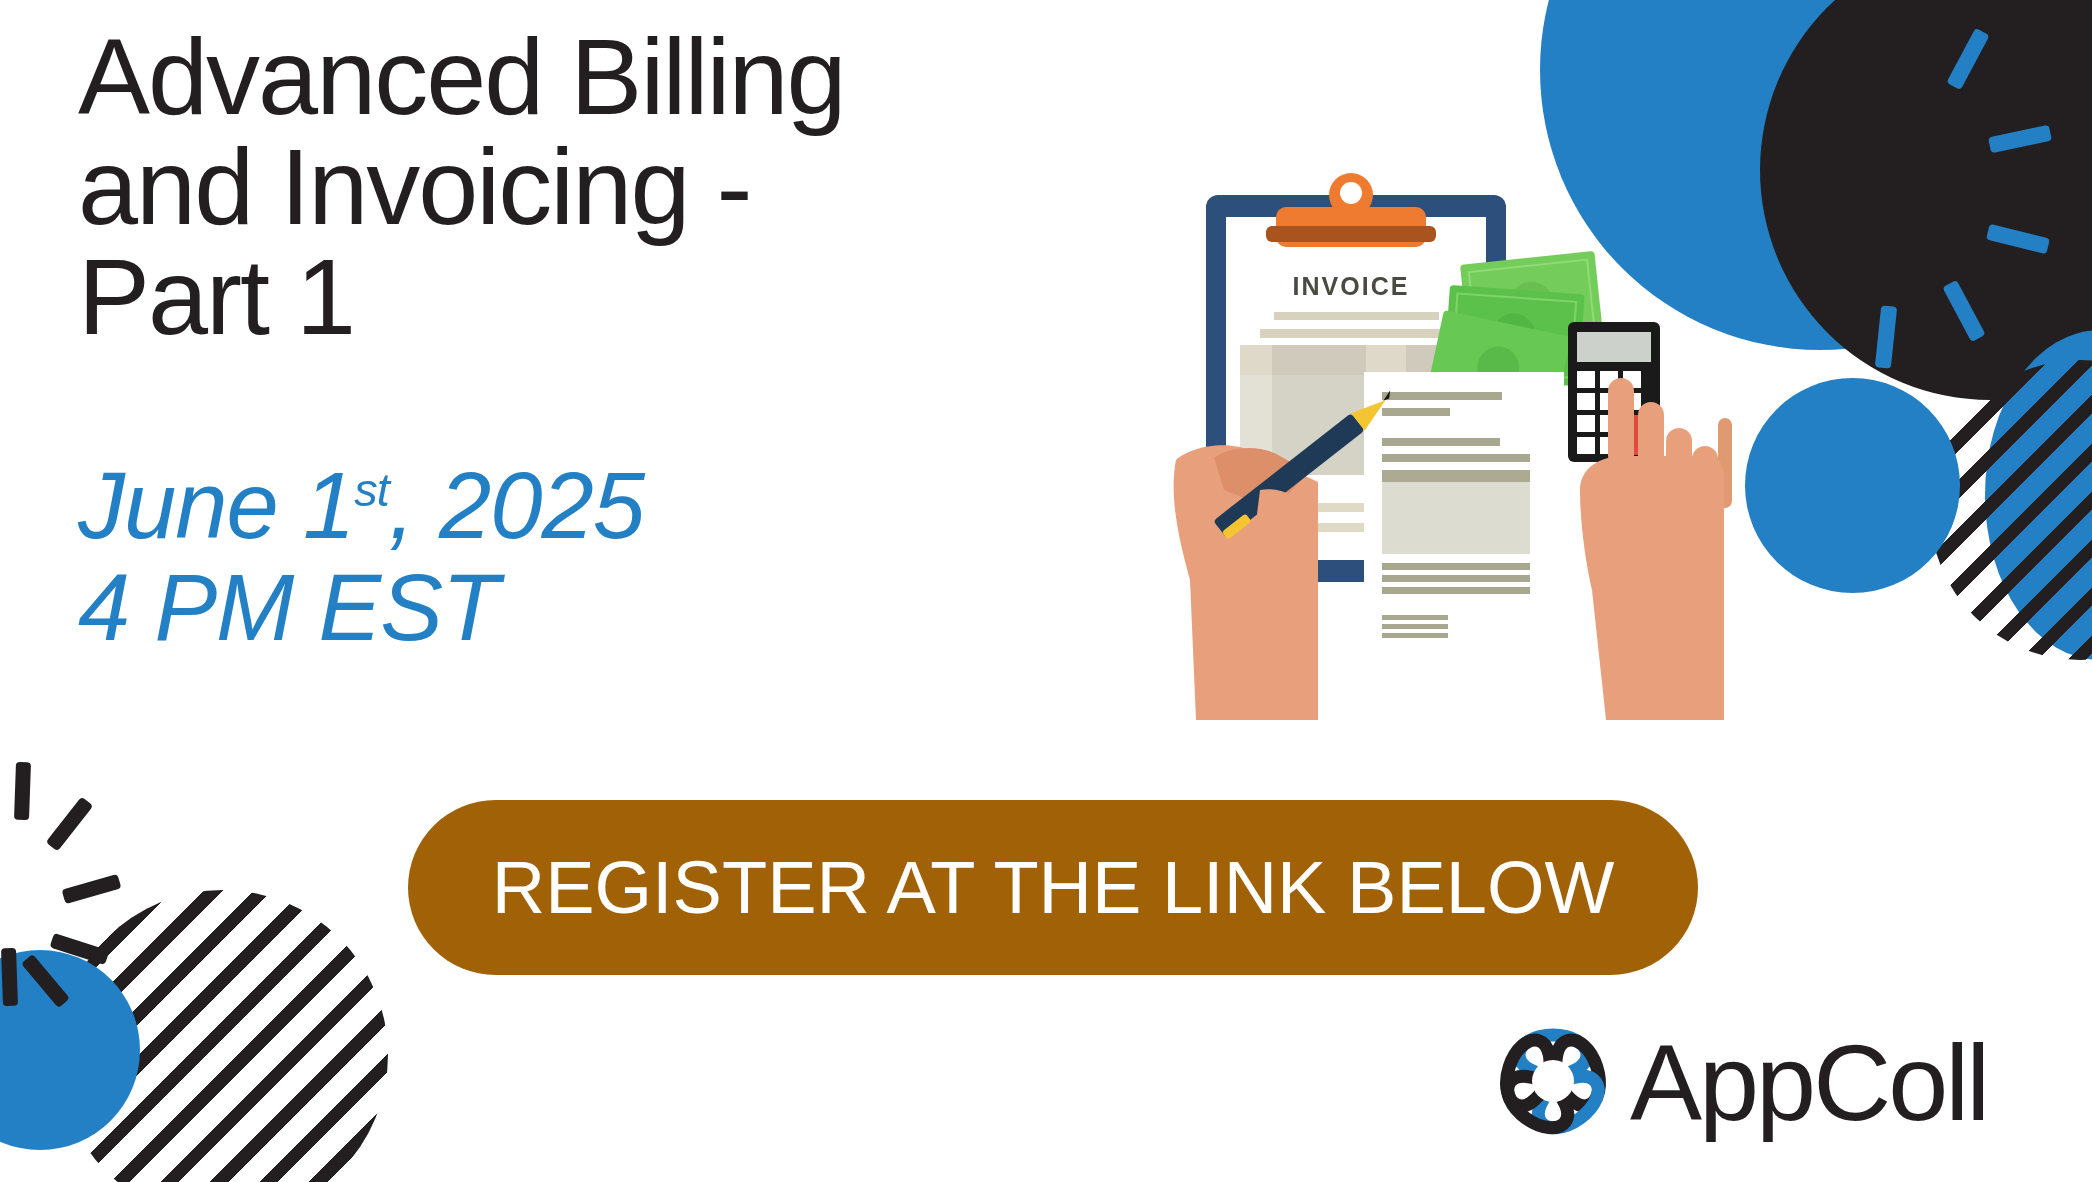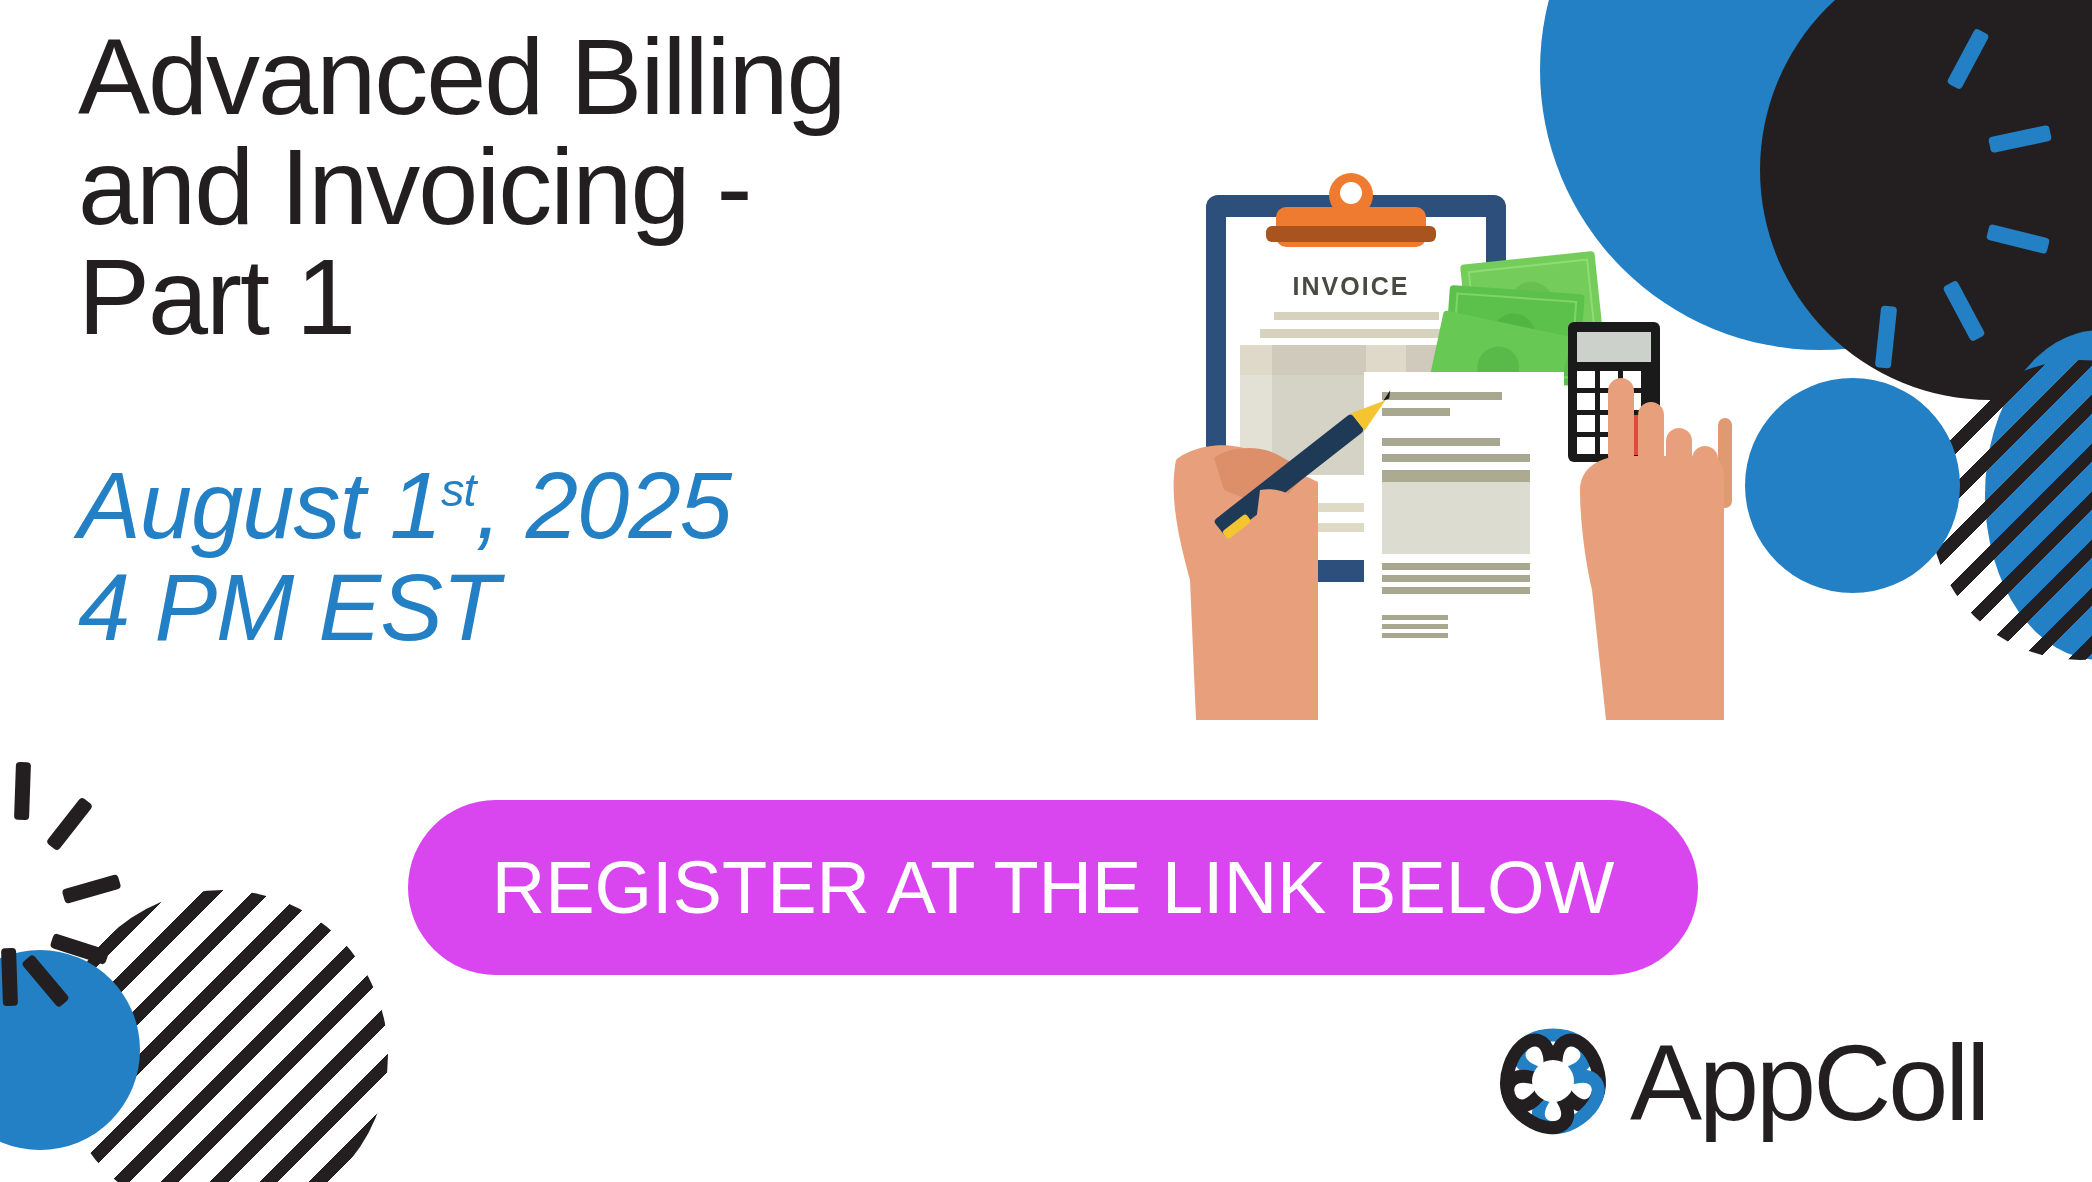--- a/index.html
+++ b/index.html
@@ -84,21 +84,21 @@
     letter-spacing:-1px;
   }
   #event-when sup {
     font-size:.5em; vertical-align:super; font-style:italic;
   }
 
   
   #cta-button {
     position:absolute; left:408px; top:800px;
     width:1290px; height:175px;
-    background:#d946ef; border-radius:90px;
+    background:#a16207; border-radius:90px;
     display:flex; align-items:center; justify-content:center;
     cursor:pointer; border:none;
   }
   #cta-button .cta-label {
     color:#ffffff; font-size:74px; letter-spacing:0px;
     font-weight:normal; white-space:nowrap;
     font-family:"Liberation Sans", sans-serif;
   }
 
   
@@ -258,21 +258,21 @@
   </div>
 
   <h1 id="headline">
     <span>Advanced Billing</span><br>
     <span>and Invoicing -</span><br>
     <span>Part 1</span>
   </h1>
 
   <div id="event-when">
     <div>
-      <span>August 1</span><sup>st</sup><span>, 2025</span>
+      <span>June 1</span><sup>st</sup><span>, 2025</span>
     </div>
     <div>4 PM EST</div>
   </div>
 
   <button id="cta-button">
     <span class="cta-label">REGISTER AT THE LINK BELOW</span>
   </button>
 
   <div id="brand-logo">
     <span>

